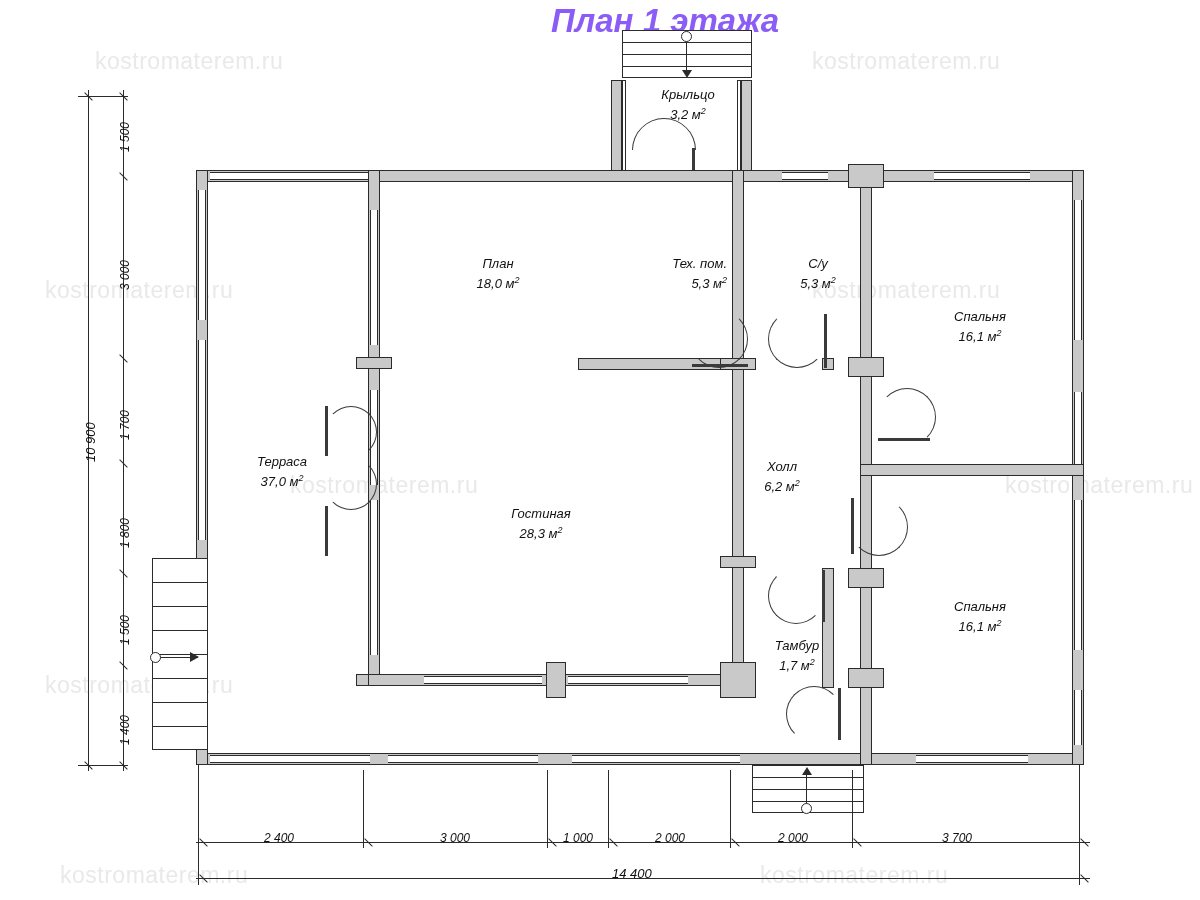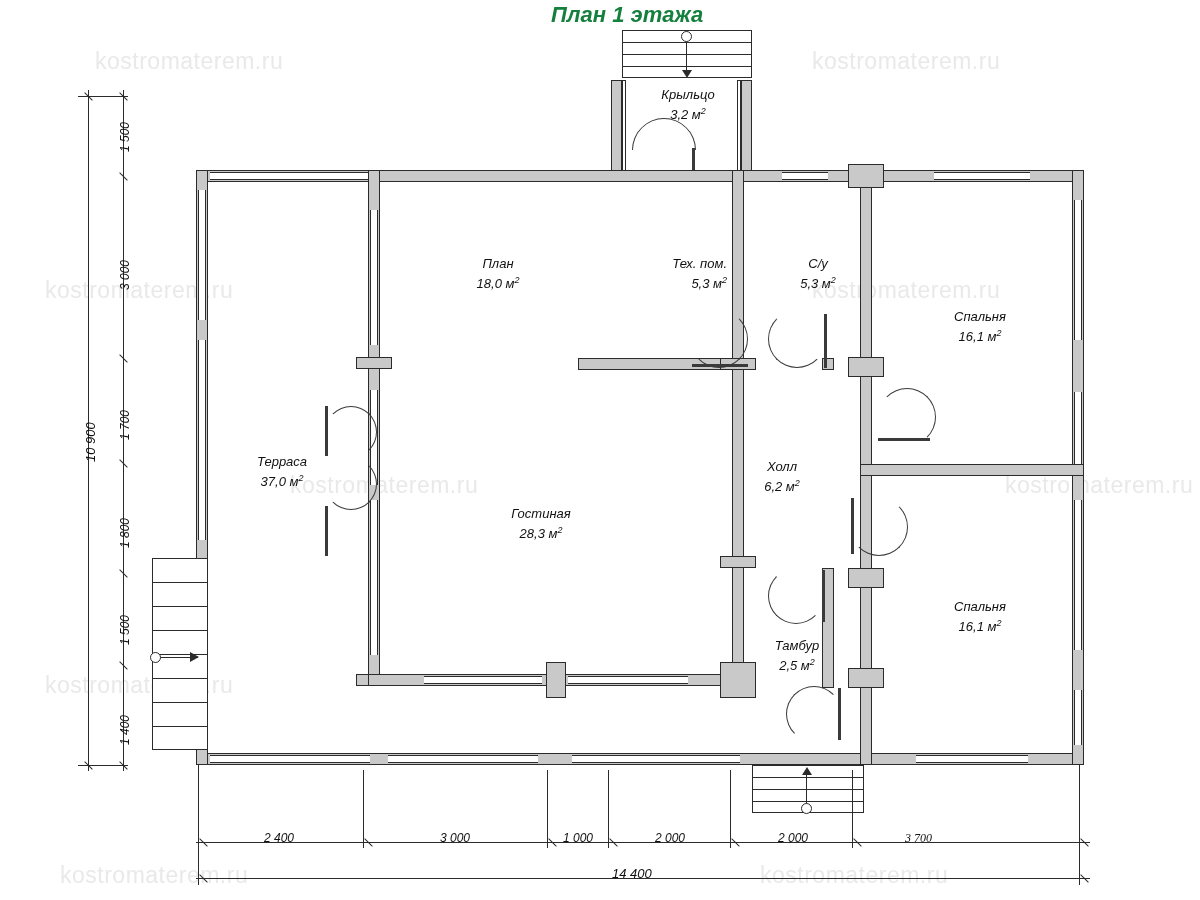--- a/index.html
+++ b/index.html
@@ -27,22 +27,22 @@
     white-space: nowrap;
     user-select: none;
     letter-spacing: 0.5px;
   }
 
   
   .title {
     position: absolute;
     font-style: italic;
     font-weight: bold;
-    font-size: 22px;
-    color: #15803d;
+    font-size: 33px;
+    color: #8b5cf6;
     white-space: nowrap;
   }
 
   
   .wall {
     position: absolute;
     background: #c9c9c9;
     border: 1px solid #2b2b2b;
     box-sizing: border-box;
   }
@@ -306,21 +306,21 @@
   <div class="room" style="left:744px; top:458px; width:76px;">
     <span class="nm">Холл</span>
     <span class="ar"><span>6,2 м</span><sup>2</sup></span>
   </div>
   <div class="room" style="left:930px; top:598px; width:100px;">
     <span class="nm">Спальня</span>
     <span class="ar"><span>16,1 м</span><sup>2</sup></span>
   </div>
   <div class="room" style="left:752px; top:637px; width:90px;">
     <span class="nm">Тамбур</span>
-    <span class="ar"><span>2,5 м</span><sup>2</sup></span>
+    <span class="ar"><span>1,7 м</span><sup>2</sup></span>
   </div>
 
   <div class="dimline v" style="left:123px; top:90px; height:681px;"></div>
   <div class="tick" style="left:118px; top:96px;"></div>
   <div class="tick" style="left:118px; top:176px;"></div>
   <div class="tick" style="left:118px; top:358px;"></div>
   <div class="tick" style="left:118px; top:463px;"></div>
   <div class="tick" style="left:118px; top:573px;"></div>
   <div class="tick" style="left:118px; top:665px;"></div>
   <div class="tick" style="left:118px; top:765px;"></div>
@@ -347,21 +347,21 @@
   <div class="tick" style="left:608px; top:842px;"></div>
   <div class="tick" style="left:730px; top:842px;"></div>
   <div class="tick" style="left:852px; top:842px;"></div>
   <div class="tick" style="left:1079px; top:842px;"></div>
 
   <div class="dimtext" style="left:264px; top:831px;">2 400</div>
   <div class="dimtext" style="left:440px; top:831px;">3 000</div>
   <div class="dimtext" style="left:563px; top:831px;">1 000</div>
   <div class="dimtext" style="left:655px; top:831px;">2 000</div>
   <div class="dimtext" style="left:778px; top:831px;">2 000</div>
-  <div class="dimtext" style="left:905px; top:831px;font-family:Liberation Serif, serif;">3 700</div>
+  <div class="dimtext" style="left:942px; top:831px;">3 700</div>
 
   <div class="dimline h" style="left:196px; top:878px; width:894px;"></div>
   <div class="tick" style="left:198px; top:878px;"></div>
   <div class="tick" style="left:1079px; top:878px;"></div>
   <div class="dimtext" style="left:612px; top:866px; font-size:13px;">14 400</div>
 
   <div class="dimline v" style="left:198px; top:765px; height:120px;"></div>
   <div class="dimline v" style="left:1079px; top:765px; height:120px;"></div>
   <div class="dimline v" style="left:363px; top:770px; height:78px;"></div>
   <div class="dimline v" style="left:547px; top:770px; height:78px;"></div>

